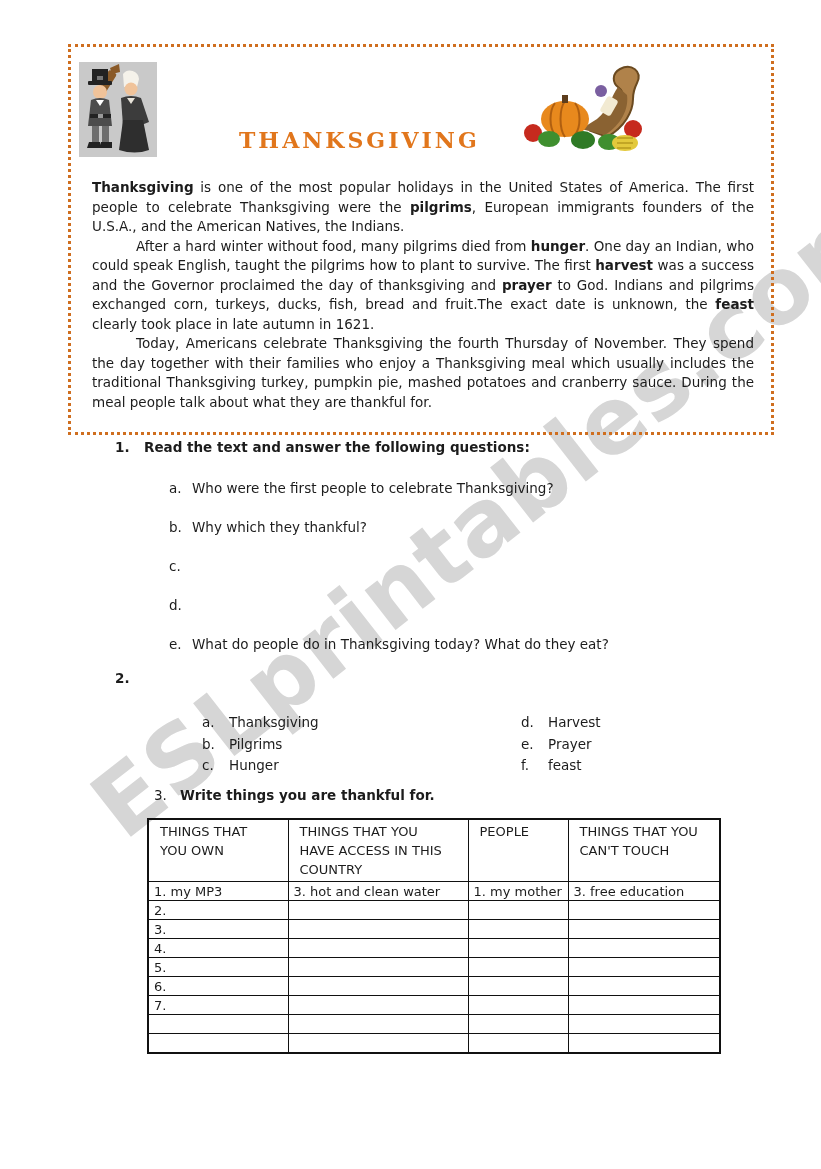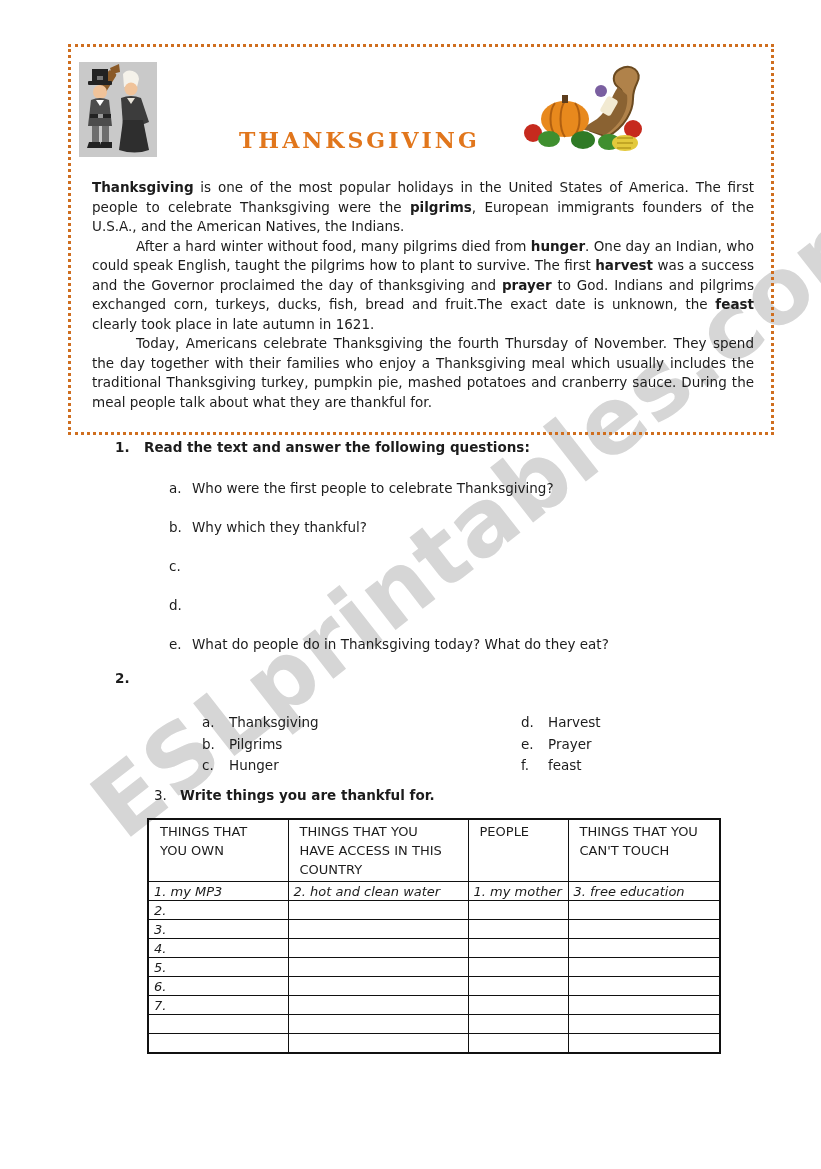--- a/index.html
+++ b/index.html
@@ -44,21 +44,21 @@
   .w-row{display:flex;line-height:21.5px;}
   .w-letter{width:27px;flex:none;}
 
   
   .thankful-table{position:absolute;left:138px;top:818px;width:572px;
                   border-collapse:collapse;table-layout:fixed;
                   border:2px solid #111;font-size:13px;}
   .thankful-table th{border:1px solid #111;font-weight:normal;text-align:left;
                      vertical-align:top;padding:2px 11px;line-height:19px;height:57px;margin-top:8px;}
   .thankful-table td{border:1px solid #111;height:18px;padding:0 5px;line-height:17px;
-                     overflow:hidden;white-space:nowrap;font-style:italic;}
+                     overflow:hidden;white-space:nowrap;}
 </style>
 </head>
 <body>
 
 <div class="page">
 
   <div class="watermark">ESLprintables.com</div>
 
   <div class="content">
 
@@ -210,21 +210,21 @@
 
             <th>PEOPLE</th>
 
             <th>THINGS THAT YOU CAN'T TOUCH</th>
           </tr>
       </thead>
       <tbody>
 
           <tr>
             <td>1.  my MP3</td>
-            <td>2. hot and clean water</td>
+            <td>3. hot and clean water</td>
             <td>1. my mother</td>
             <td>3. free education</td>
           </tr>
 
           <tr>
             <td>2.</td>
             <td></td>
             <td></td>
             <td></td>
           </tr>

